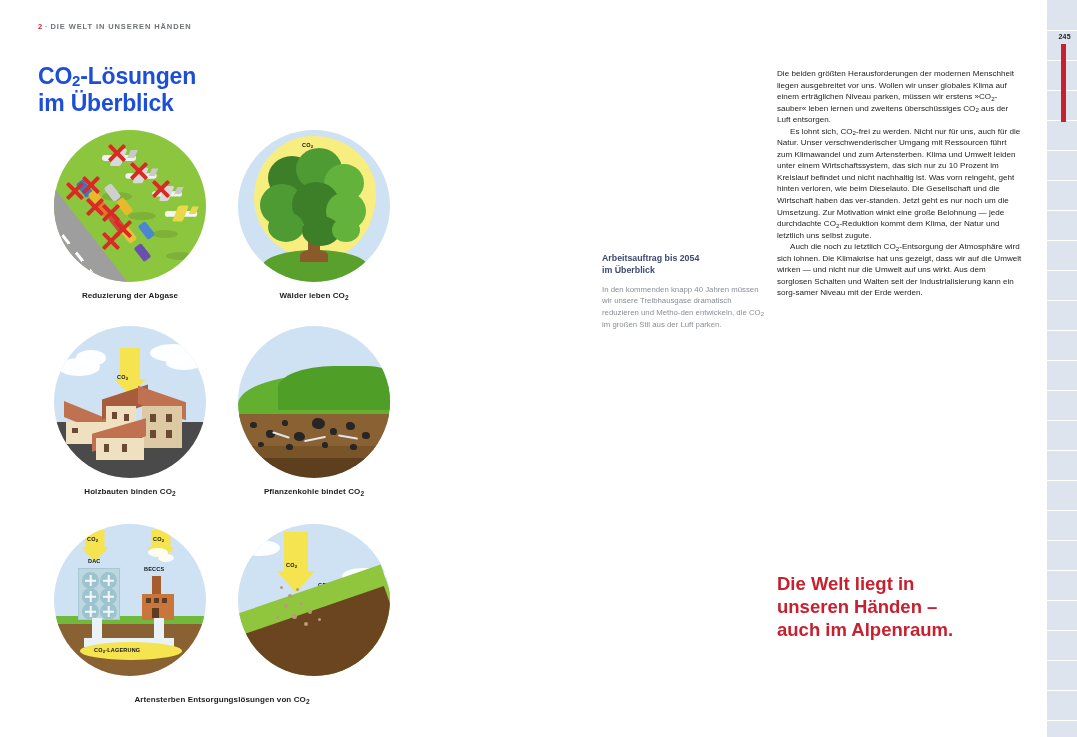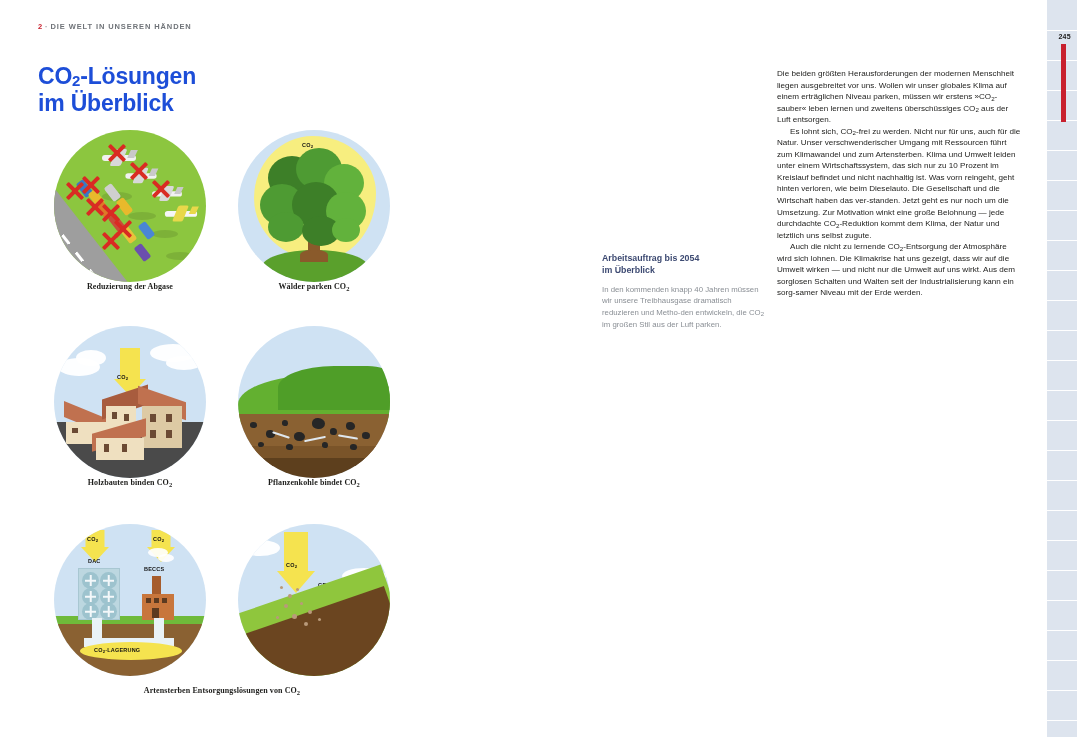--- a/index.html
+++ b/index.html
@@ -47,22 +47,22 @@
   }
   .left-title sub{font-size:15px;vertical-align:baseline;position:relative;top:2px;}
 
   .grid{position:absolute;left:38px;top:130px;width:520px;}
   .cell{position:absolute;width:184px;}
   .cell .circle{
     position:relative;width:152px;height:152px;border-radius:50%;
     overflow:hidden;margin:0 auto;
   }
   .cap{
-    text-align:center;
-    font-size:8px;font-weight:bold;color:#1d1d1b;letter-spacing:.1px;font-family:Liberation Serif, serif;
+    margin-top:9px;text-align:center;
+    font-size:8px;font-weight:bold;color:#1d1d1b;letter-spacing:.1px;
   }
   .cap sub{font-size:6.5px;vertical-align:baseline;position:relative;top:1.5px;}
 
   
   .mid-title{
     position:absolute;left:602px;top:64px;width:165px;
     font-size:17.5px;line-height:20px;font-weight:bold;color:#3d4a72;
   }
   .box{position:absolute;left:602px;top:253px;width:168px;}
   .box h4{
@@ -280,21 +280,21 @@
           <div class="leaf lt" style="left:88px;top:62px;width:40px;height:38px;"></div>
           <div class="leaf" style="left:30px;top:82px;width:36px;height:30px;"></div>
           <div class="leaf dk" style="left:64px;top:86px;width:38px;height:30px;"></div>
           <div class="leaf lt" style="left:94px;top:88px;width:28px;height:24px;"></div>
           <div class="lbl" style="left:64px;top:12px;">
             <span>CO</span><sub>2</sub>
           </div>
         </div>
       </div>
       <div class="cap">
-        <span>Wälder parken CO</span><sub>2</sub>
+        <span>Wälder leben CO</span><sub>2</sub>
       </div>
     </div>
 
     <div class="cell" style="left:0px;top:196px;">
       <div class="circle bg-sky">
         <div class="ill">
           <div class="cloud" style="left:4px;top:32px;width:42px;height:18px;"></div>
           <div class="cloud" style="left:22px;top:24px;width:30px;height:16px;"></div>
           <div class="cloud" style="left:96px;top:18px;width:46px;height:18px;"></div>
           <div class="cloud" style="left:112px;top:30px;width:36px;height:14px;"></div>
@@ -454,17 +454,22 @@
     <h4>
       <span>Arbeitsauftrag bis 2054</span><br>
       <span>im Überblick</span>
     </h4>
     <p><span>In den kommenden knapp 40 Jahren müssen wir unsere Treibhausgase dramatisch reduzieren und Metho-den entwickeln, die CO</span><sub>2</sub><span> im großen Stil aus der Luft parken.</span></p>
   </div>
 
   <div class="body-col">
     <p><span>Die beiden größten Herausforderungen der modernen Menschheit liegen ausgebreitet vor uns. Wollen wir unser globales Klima auf einem erträglichen Niveau parken, müssen wir erstens »CO</span><sub>2</sub><span>-sauber« leben lernen und zweitens überschüssiges CO</span><sub>2</sub><span> aus der Luft entsorgen.</span></p>
     <p class="ind"><span>Es lohnt sich, CO</span><sub>2</sub><span>-frei zu werden. Nicht nur für uns, auch für die Natur. Unser verschwenderischer Umgang mit Ressourcen führt zum Klimawandel und zum Artensterben. Klima und Umwelt leiden unter einem Wirtschaftssystem, das sich nur zu 10 Prozent im Kreislauf befindet und nicht nachhaltig ist. Was vorn reingeht, geht hinten verloren, wie beim Dieselauto. Die Gesellschaft und die Wirtschaft haben das ver-standen. Jetzt geht es nur noch um die Umsetzung. Zur Motivation winkt eine große Belohnung — jede durchdachte CO</span><sub>2</sub><span>-Reduktion kommt dem Klima, der Natur und letztlich uns selbst zugute.</span></p>
-    <p class="ind"><span>Auch die nicht zu lernende CO</span><sub>2</sub><span>-Entsorgung der Atmosphäre wird sich lohnen. Die Klimakrise hat uns gezeigt, dass wir auf die Umwelt wirken — und nicht nur die Umwelt auf uns wirkt. Aus dem sorglosen Schalten und Walten seit der Industrialisierung kann ein sorg-samer Niveau mit der Erde werden.</span></p>
-  </div>
-
+    <p class="ind"><span>Auch die noch zu letztlich CO</span><sub>2</sub><span>-Entsorgung der Atmosphäre wird sich lohnen. Die Klimakrise hat uns gezeigt, dass wir auf die Umwelt wirken — und nicht nur die Umwelt auf uns wirkt. Aus dem sorglosen Schalten und Walten seit der Industrialisierung kann ein sorg-samer Niveau mit der Erde werden.</span></p>
+  </div>
+
+  <div class="closing">
+    <span>Die Welt liegt in</span><br>
+    <span>unseren Händen –</span><br>
+    <span>auch im Alpenraum.</span>
+  </div>
 
 </div>
 
 </body></html>

